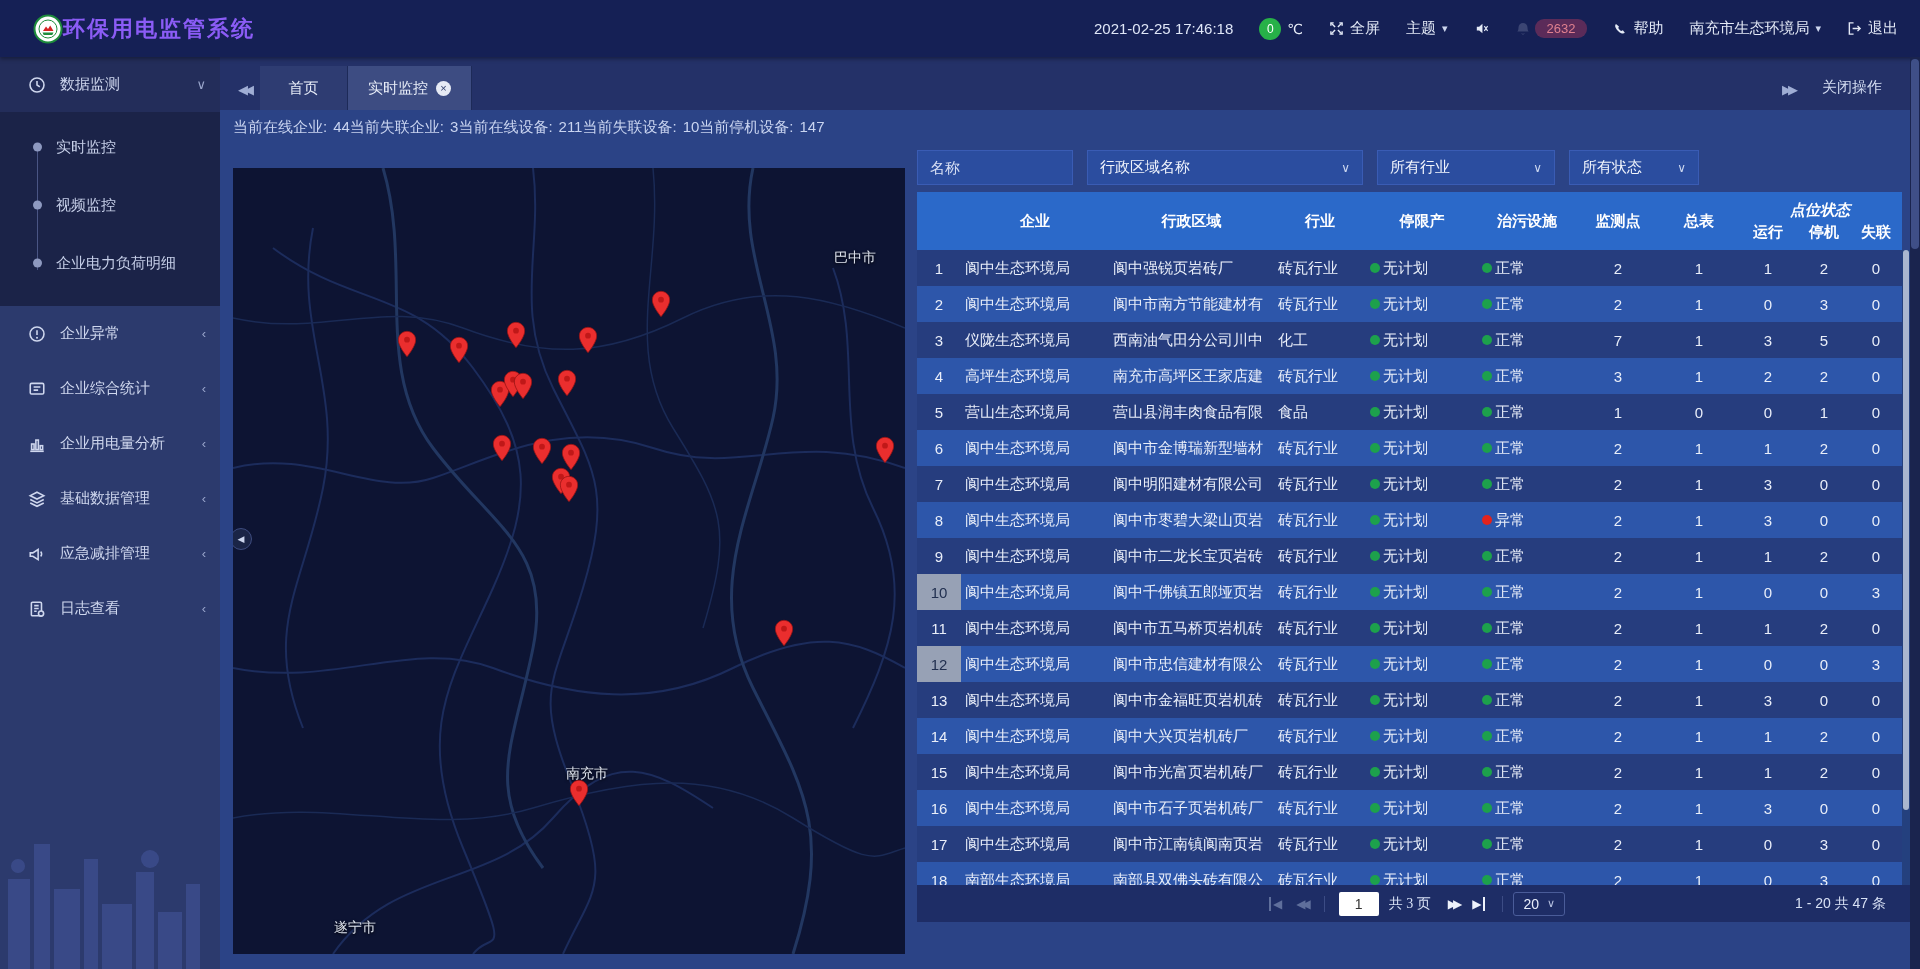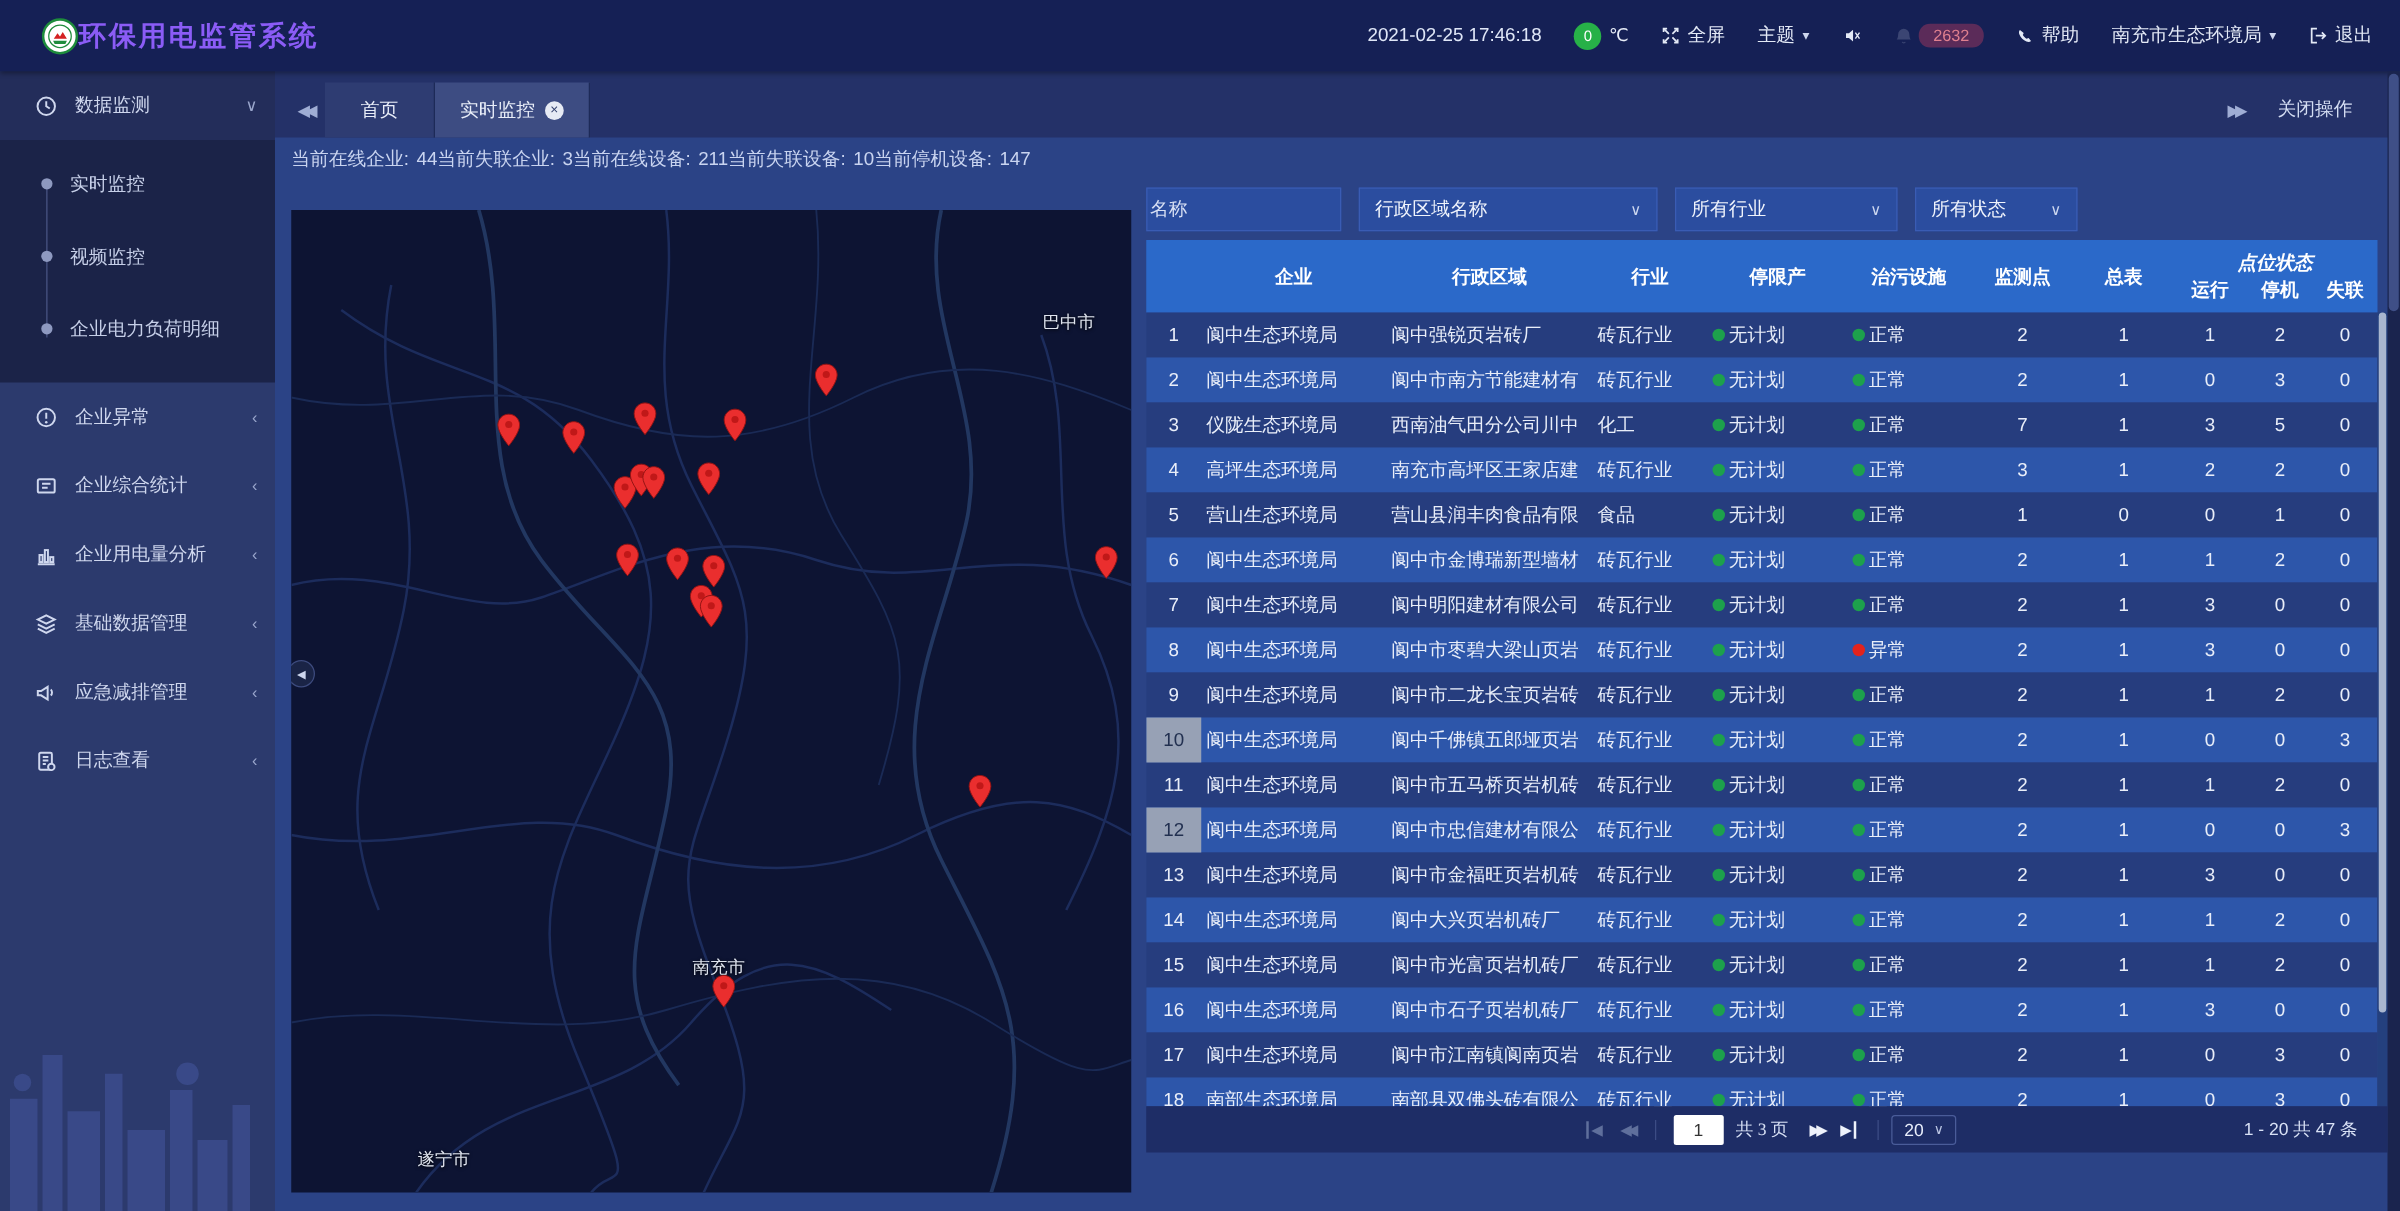--- a/index.html
+++ b/index.html
@@ -66,26 +66,26 @@
   .city { position:absolute; color:#dfe4ee; font-size:14px; text-shadow:0 1px 3px #000; transform:translate(-50%,-50%); }
   .pin { position:absolute; width:19px; height:28px; transform:translate(-50%,-100%); cursor:pointer; }
   .map-toggle { position:absolute; left:-3px; top:360px; width:22px; height:22px; border-radius:50%;
                 background:#1a2446; border:1px solid #3d4b7e; color:#cdd6ee; font-size:9px;
                 display:flex; align-items:center; justify-content:center; cursor:pointer; z-index:5; }
 
   
   .panel { position:absolute; left:697px; top:40px; width:993px; height:772px; }
   .filters { position:absolute; left:0; top:0; height:35px; display:flex; gap:14px; }
   .f-input { width:156px; height:35px; background:#2b4d9f; border:1px solid #3a5cb4; color:#f0f4fc;
-             font-size:15px; padding:0 2px; outline:none; }
+             font-size:15px; padding:0 12px; outline:none; }
   .f-input::placeholder { color:#d8e0f4; }
   .f-select { height:35px; background:#2b4d9f; border:1px solid #3a5cb4; color:#f0f4fc; font-size:15px;
               display:flex; align-items:center; justify-content:space-between; padding:0 12px; cursor:pointer; }
   .f-select i { font-style:normal; color:#cdd8f0; font-size:12px; margin-left:18px; }
-  .fs-region { width:239px; } .fs-industry { width:178px; } .fs-status { width:130px; }
+  .fs-region { width:276px; } .fs-industry { width:178px; } .fs-status { width:130px; }
 
   .tgrid { display:grid; grid-template-columns:44px 148px 165px 92px 112px 98px 84px 78px 60px 52px 52px; }
   .thead { position:absolute; left:0; top:42px; width:985px; height:58px; background:#2b69c9; color:#fff;
            font-size:15px; font-weight:bold; }
   .th { display:flex; align-items:center; justify-content:center; grid-row:1 / span 2; }
   .thead { grid-template-rows:1fr 1fr; }
   .th-group { grid-column:9 / span 3; grid-row:1; display:flex; align-items:flex-end; justify-content:center;
               font-style:italic; padding-bottom:1px; }
   .th-sub { grid-row:2; display:flex; align-items:flex-start; justify-content:center; padding-top:2px; }
 
@@ -356,21 +356,21 @@
         </g>
         <g fill="none" stroke="#1a2a55" stroke-width="1.5">
           <path d="M0 150 C90 170 150 130 230 160 S370 190 450 150 S600 130 672 160"></path>
           <path d="M0 650 C100 630 200 670 300 640 S480 600 560 650 S640 690 672 680"></path>
           <path d="M420 0 C430 100 390 180 440 260 S500 360 470 460"></path>
         </g>
       </svg>
       <div id="cities-root">
   <span class="city" style="left: 622px; top: 90px;">巴中市</span>
 
-  <span class="city" style="left: 342px; top: 606px;">南充市</span>
+  <span class="city" style="left: 354px; top: 606px;">南充市</span>
 
   <span class="city" style="left: 122px; top: 760px;">遂宁市</span>
 </div>
       <div id="pins-root">
   <div class="pin" style="left: 174px; top: 190px;">
     <svg viewBox="0 0 24 34" width="19" height="28">
       <path d="M12 1C5.9 1 1 5.9 1 12c0 8 11 21 11 21s11-13 11-21C23 5.9 18.1 1 12 1z" fill="#ea2e2e" stroke="#941414" stroke-width="1"></path>
       <circle cx="12" cy="11.5" r="3.6" fill="#c01818"></circle>
     </svg>
   </div>

